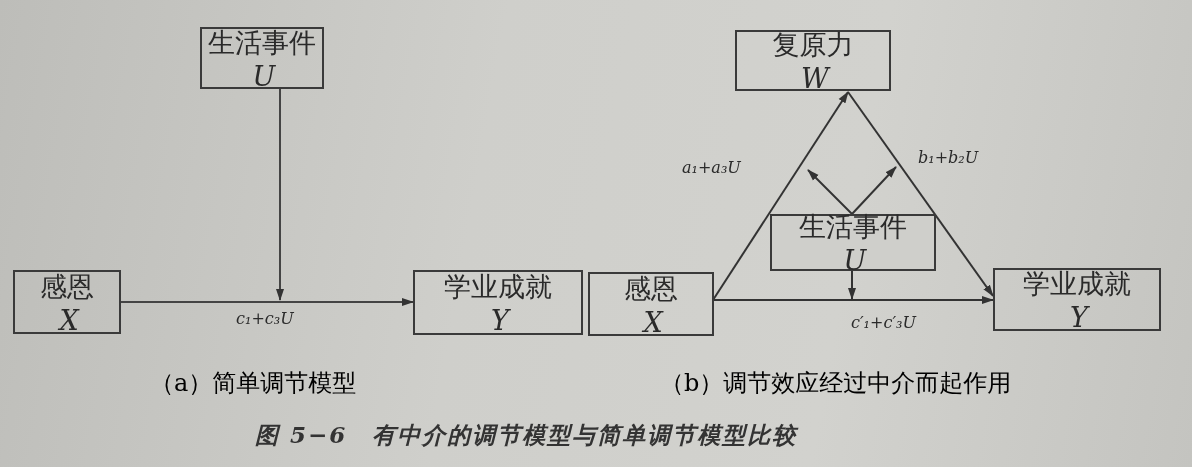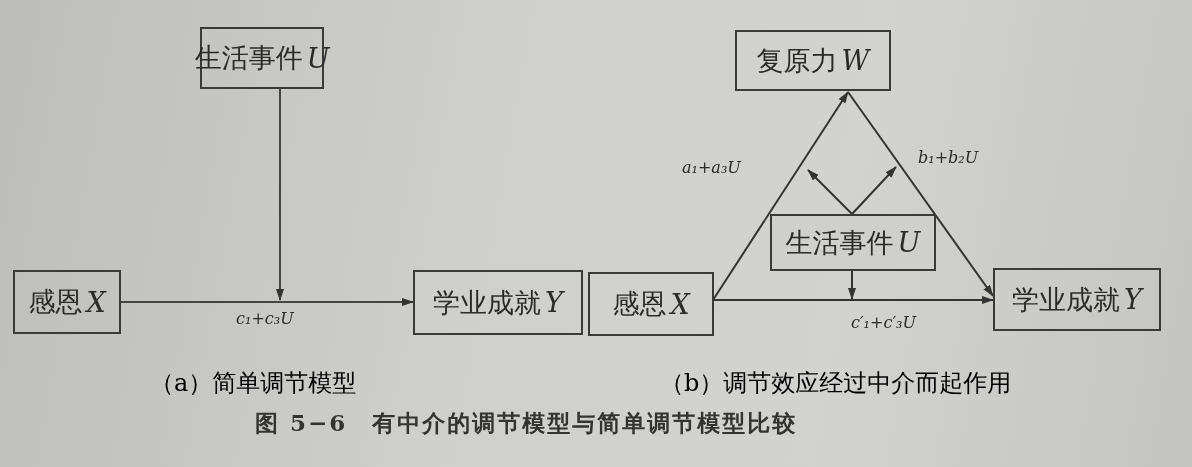--- a/index.html
+++ b/index.html
@@ -1,21 +1,21 @@
 <!DOCTYPE html>
 <html><head>
 <meta charset="utf-8">
 <style>
   html,body{margin:0;padding:0;}
   body{width:1192px;height:467px;background:#c9c9c5;position:relative;overflow:hidden;
        font-family:"DejaVu Serif","Liberation Serif",serif;color:#2a2a2a;}
   .bg{position:absolute;inset:0;background:linear-gradient(100deg,#bdbdb9 0%,#cfcfcb 40%,#d2d2ce 70%,#c4c4c0 100%);}
   svg{position:absolute;left:0;top:0;}
   .box{position:absolute;border:2px solid #3a3a3a;box-sizing:border-box;display:flex;align-items:center;justify-content:center;
-       font-size:27px;background:transparent;white-space:nowrap;}
+       font-size:27px;background:transparent;white-space:nowrap;flex-direction:column;}
   .lbl{position:absolute;font-size:16px;font-style:italic;white-space:nowrap;}
   .cap{position:absolute;font-size:24px;white-space:nowrap;color:#000000;}
   .fig{position:absolute;font-size:23px;font-weight:bold;letter-spacing:2px;white-space:nowrap;color:#333;}
   .var{font-style:italic;margin-left:4px;}
 </style>
 </head>
 <body>
 
 <div class="bg"></div>
 
@@ -67,13 +67,13 @@
 </div>
 <div class="box" style="left:993px;top:268px;width:168px;height:63px;">
   <span>学业成就</span>
     <span class="var">Y</span>
 </div>
 <div class="lbl" style="left:682px;top:158px;">a₁+a₃U</div>
 <div class="lbl" style="left:918px;top:148px;">b₁+b₂U</div>
 <div class="lbl" style="left:815px;top:313px;margin-left:36px;">c′₁+c′₃U</div>
 <div class="cap" style="left:660px;top:367px;">（b）调节效应经过中介而起作用</div>
 
-<div class="fig" style="left:255px;top:408px;">图 5−6　有中介的调节模型与简单调节模型比较</div>
+<div class="fig" style="left:255px;top:420px;font-style:italic;">图 5−6　有中介的调节模型与简单调节模型比较</div>
 
 </body></html>

